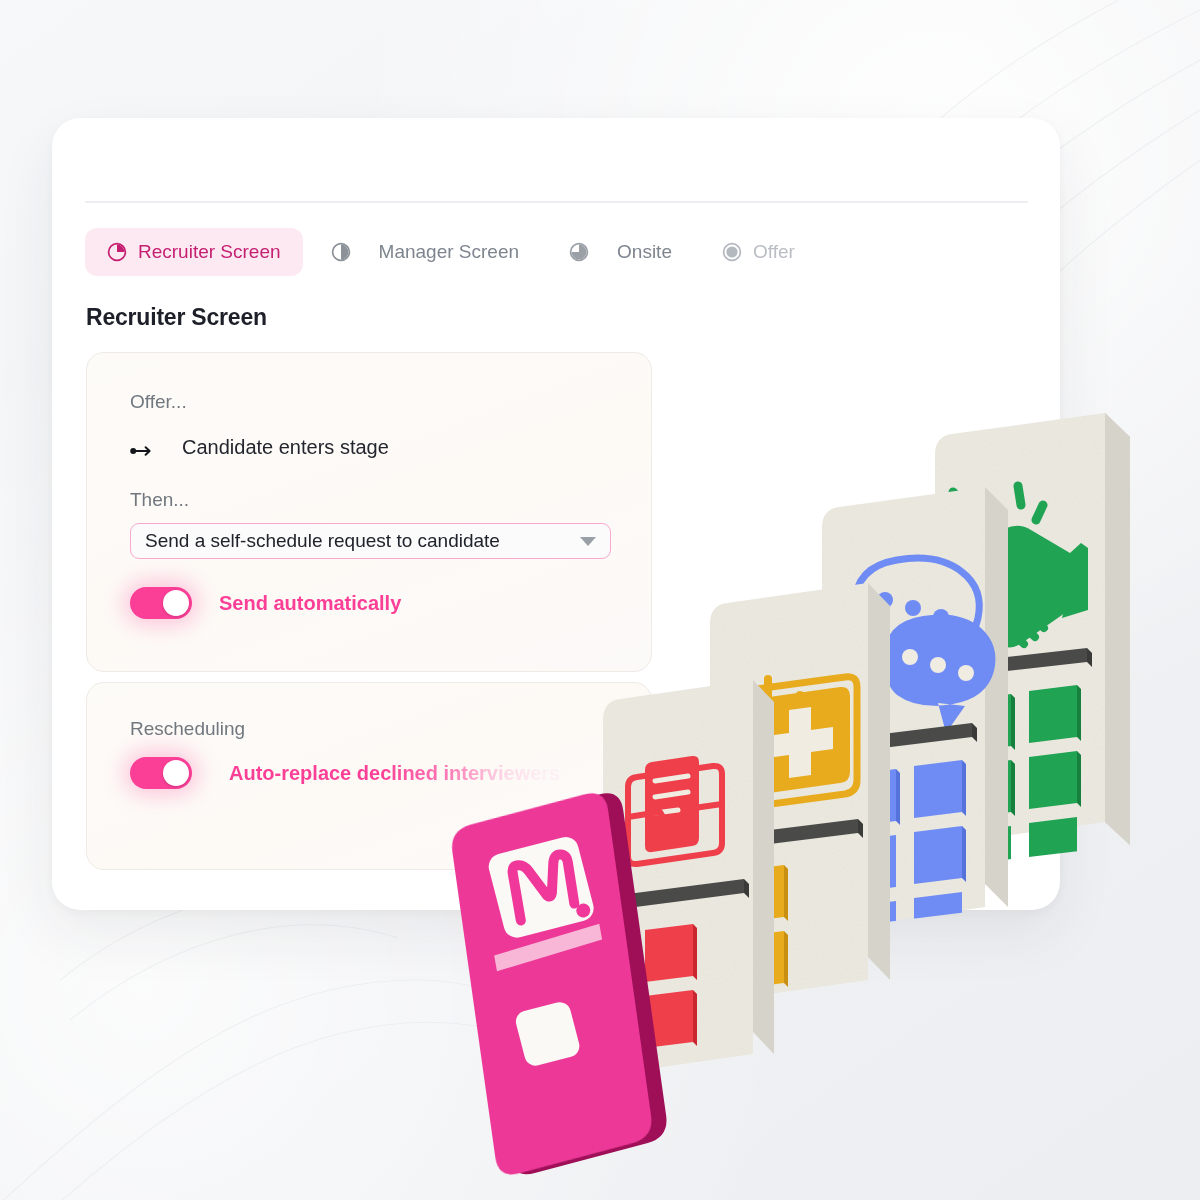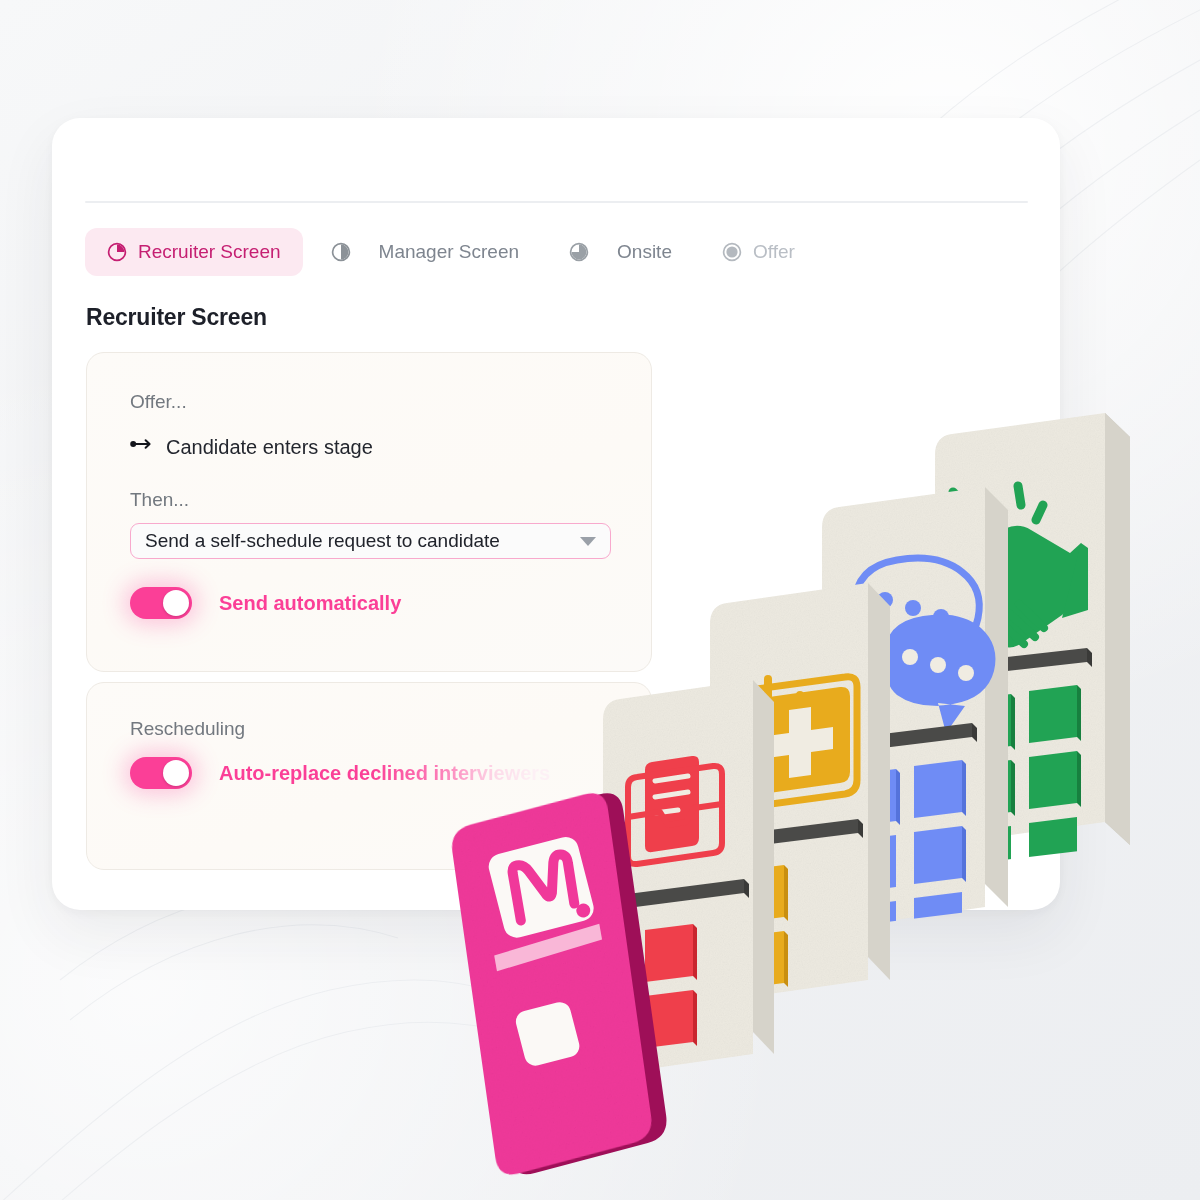--- a/index.html
+++ b/index.html
@@ -116,22 +116,22 @@
     position: absolute;
     font-size: 19px;
     color: #72787f;
   }
 
   .when-row {
     position: absolute;
     left: 43px;
     top: 83px;
     display: flex;
-    align-items: flex-start;
-    gap: 12px;
+    align-items: flex-end;
+    gap: 28px;
     font-size: 20px;
     color: #23262e;
   }
 
   .arrow-icon { flex: 0 0 auto; display: block; }
 
   
   #action-select {
     position: absolute;
     left: 43px;
@@ -192,20 +192,21 @@
     color: #fb3f97;
     white-space: nowrap;
   }
   #toggle-row-auto { left: 43px; top: 74px; }
   #toggle-row-auto .toggle-label {
     background: linear-gradient(to right,
       #fb3f97 0%, #fb3f97 46%, #fc79b5 66%, #fddbe9 84%, #fdf0f5 95%);
     -webkit-background-clip: text;
     background-clip: text;
     color: transparent;
+    margin-left: 10px;
   }
   #toggle-row-send { left: 43px; top: 234px; }
 
   
   #illustration {
     position: absolute;
     left: 0; top: 0;
     width: 1200px; height: 1200px;
     pointer-events: none;
   }

